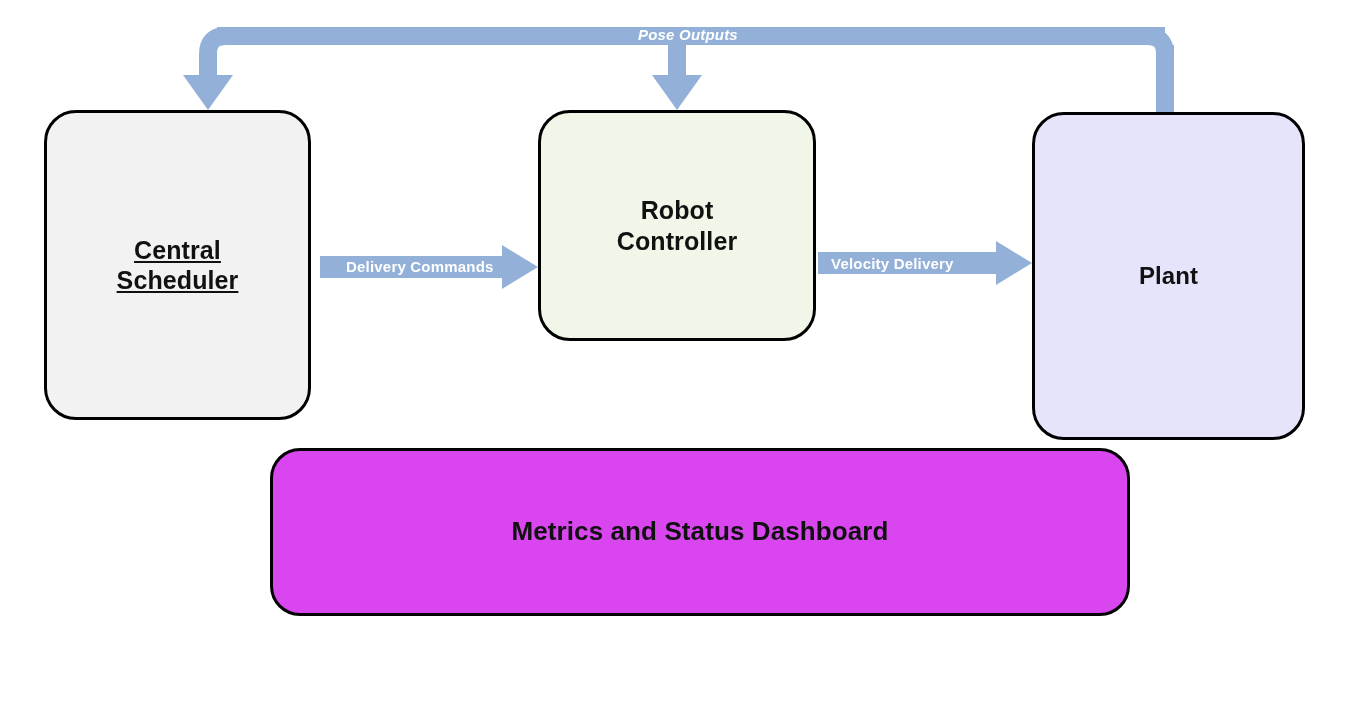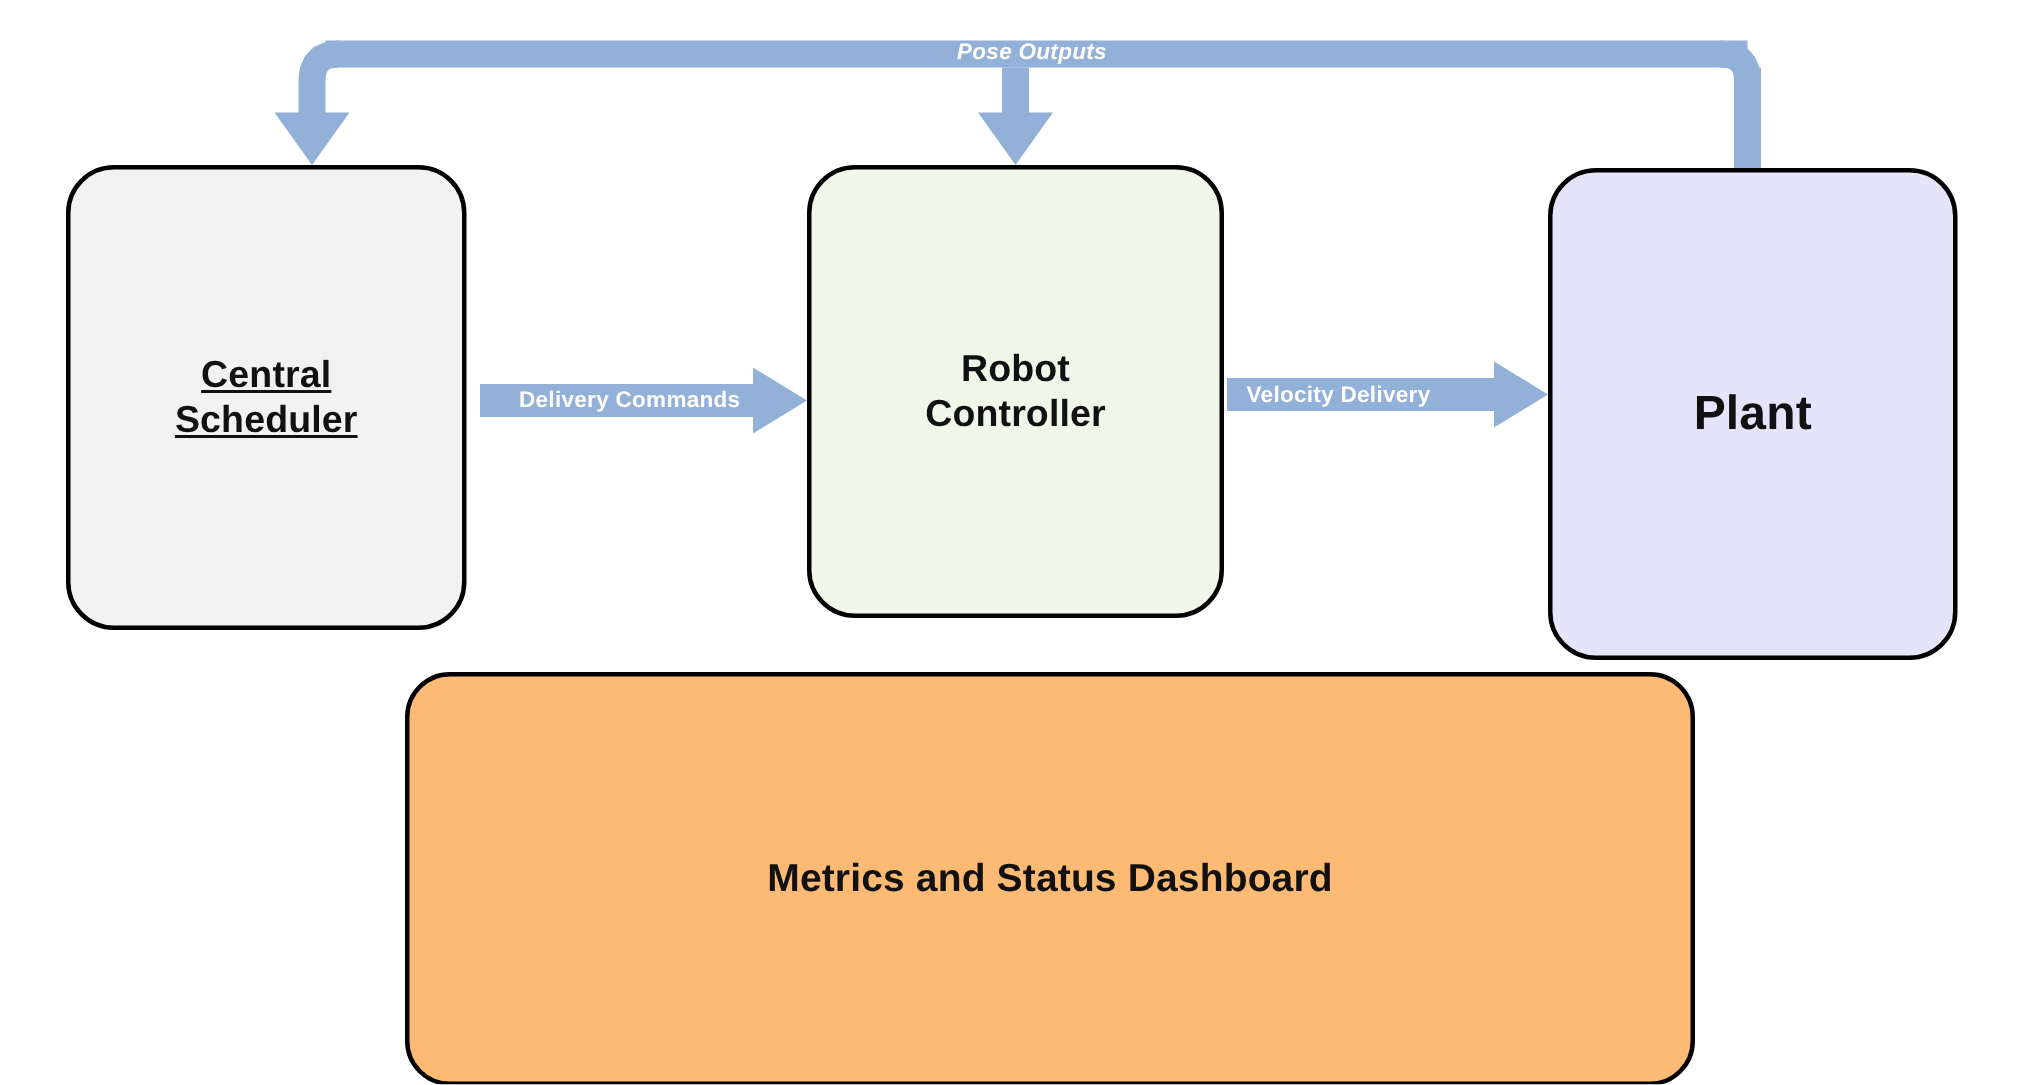--- a/index.html
+++ b/index.html
@@ -45,32 +45,32 @@
     white-space: pre-line;
     letter-spacing: 0.1px;
   }
   #node-central-scheduler {
     left: 44px;  top: 110px;  width: 267px; height: 310px;
     background: #f2f2f2;
     font-size: 25px;
     text-decoration: underline;
   }
   #node-robot-controller {
-    left: 538px; top: 110px;  width: 278px; height: 302px;
+    left: 538px; top: 110px;  width: 278px; height: 231px;
     background: #f0f6e8;
     font-size: 25px;
   }
   #node-plant {
     left: 1032px; top: 112px; width: 273px; height: 328px;
     background: #e5e4fb;
-    font-size: 32px;
+    font-size: 24px;
   }
   #node-dashboard {
-    left: 270px; top: 448px; width: 860px; height: 276px;
-    background: #fdba74;
+    left: 270px; top: 448px; width: 860px; height: 168px;
+    background: #d946ef;
     border-radius: 30px;
     font-size: 26px;
   }
   .edge-label {
     position: absolute;
     color: #ffffff;
     font-weight: bold;
     font-size: 15px;
     letter-spacing: 0.2px;
     white-space: nowrap;

